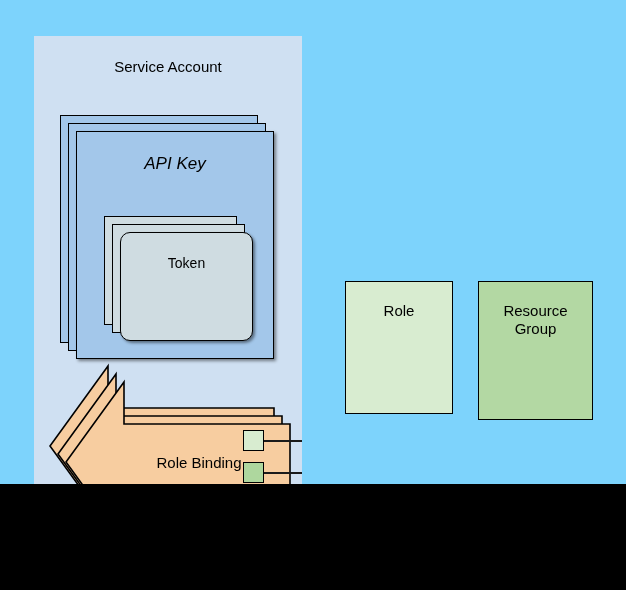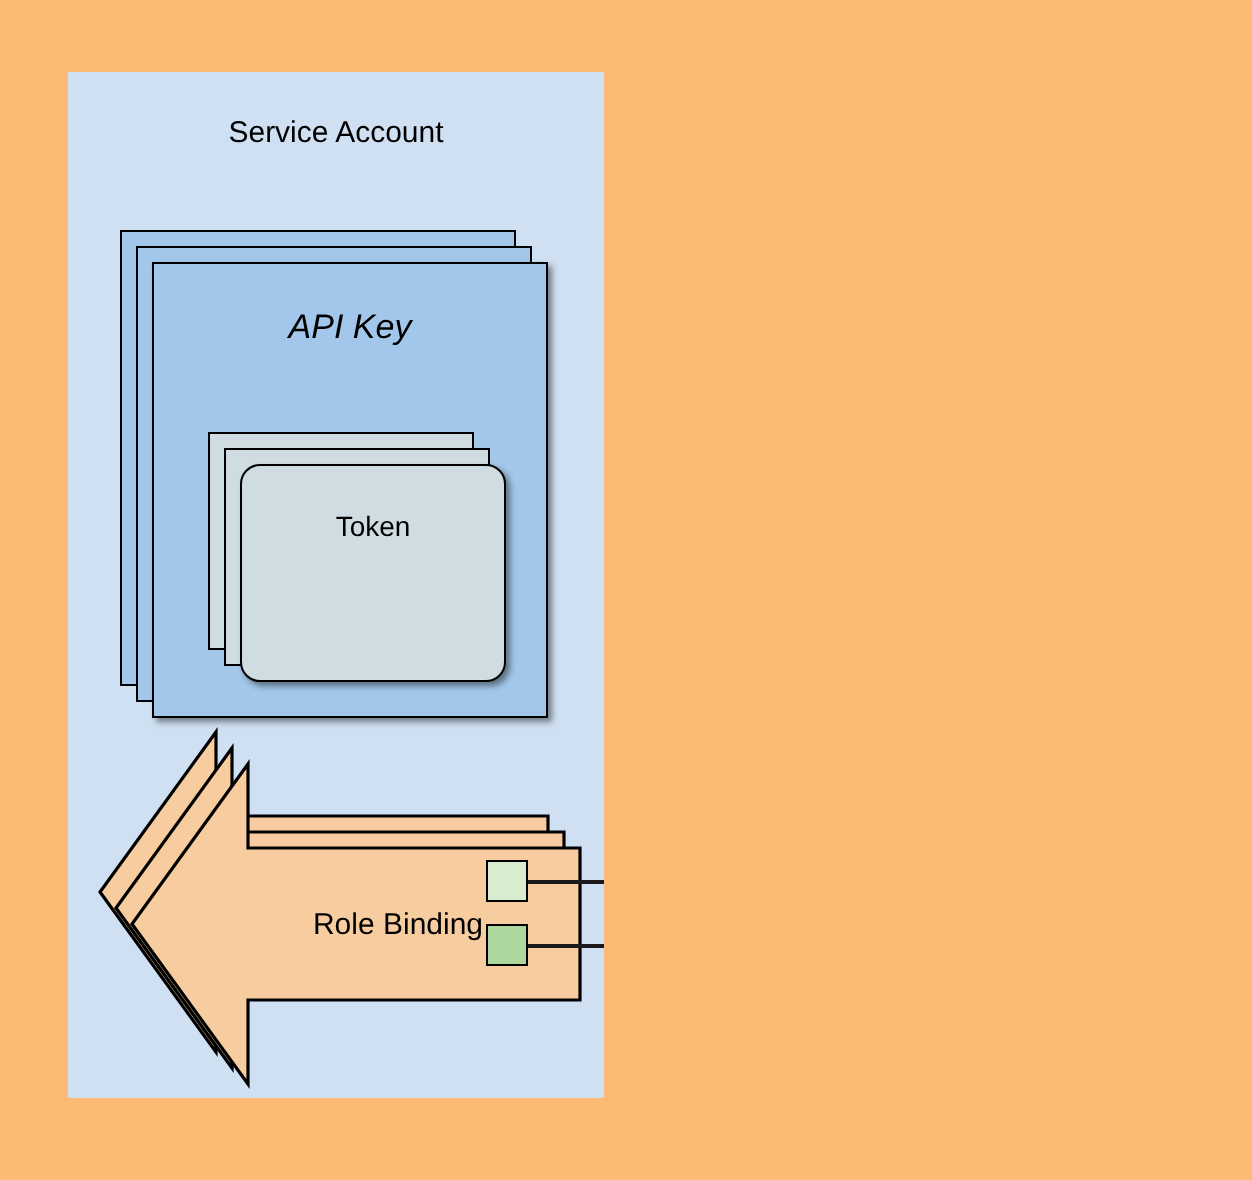--- a/index.html
+++ b/index.html
@@ -4,22 +4,22 @@
 <title>Service Account Diagram</title>
 <style>
   html, body {
     margin: 0;
     padding: 0;
     background: #000000;
   }
   #canvas {
     position: relative;
     width: 626px;
-    height: 590px;
-    background: #fdba74;
+    height: 484px;
+    background: #7dd3fc;
     overflow: hidden;
     font-family: "Liberation Sans", "DejaVu Sans", sans-serif;
   }
   .node {
     position: absolute;
     box-sizing: border-box;
     border: 1px solid #000000;
   }
   .label {
     position: absolute;
@@ -190,15 +190,22 @@
     </svg>
   </div>
   <div id="rolebinding-label">Role Binding</div>
 
   <div class="port" id="port-role"></div>
   <div class="port" id="port-resourcegroup"></div>
 
   <div class="connector" id="connector-role"></div>
   <div class="connector" id="connector-resourcegroup"></div>
 
-
+  <div class="node" id="role-box">
+    <div class="label" id="role-box-label">Role</div>
+  </div>
+
+  <div class="node" id="resource-group-box">
+    <div class="label" id="resource-group-box-label">Resource
+Group</div>
+  </div>
 
 </div>
 
 </body></html>

